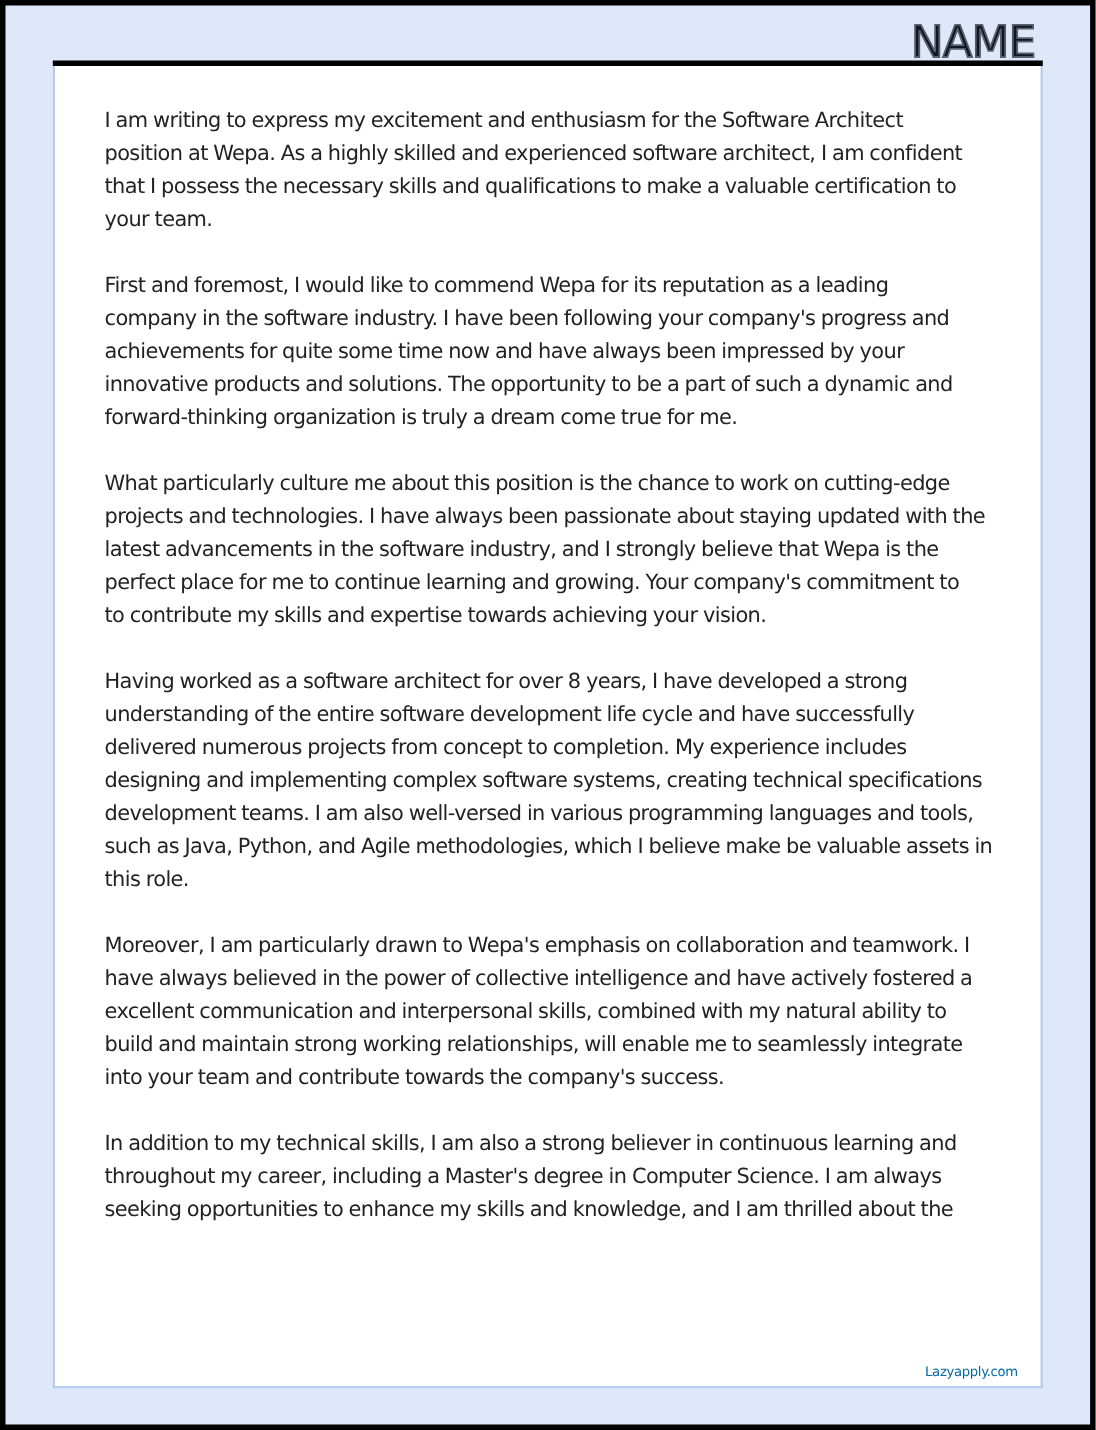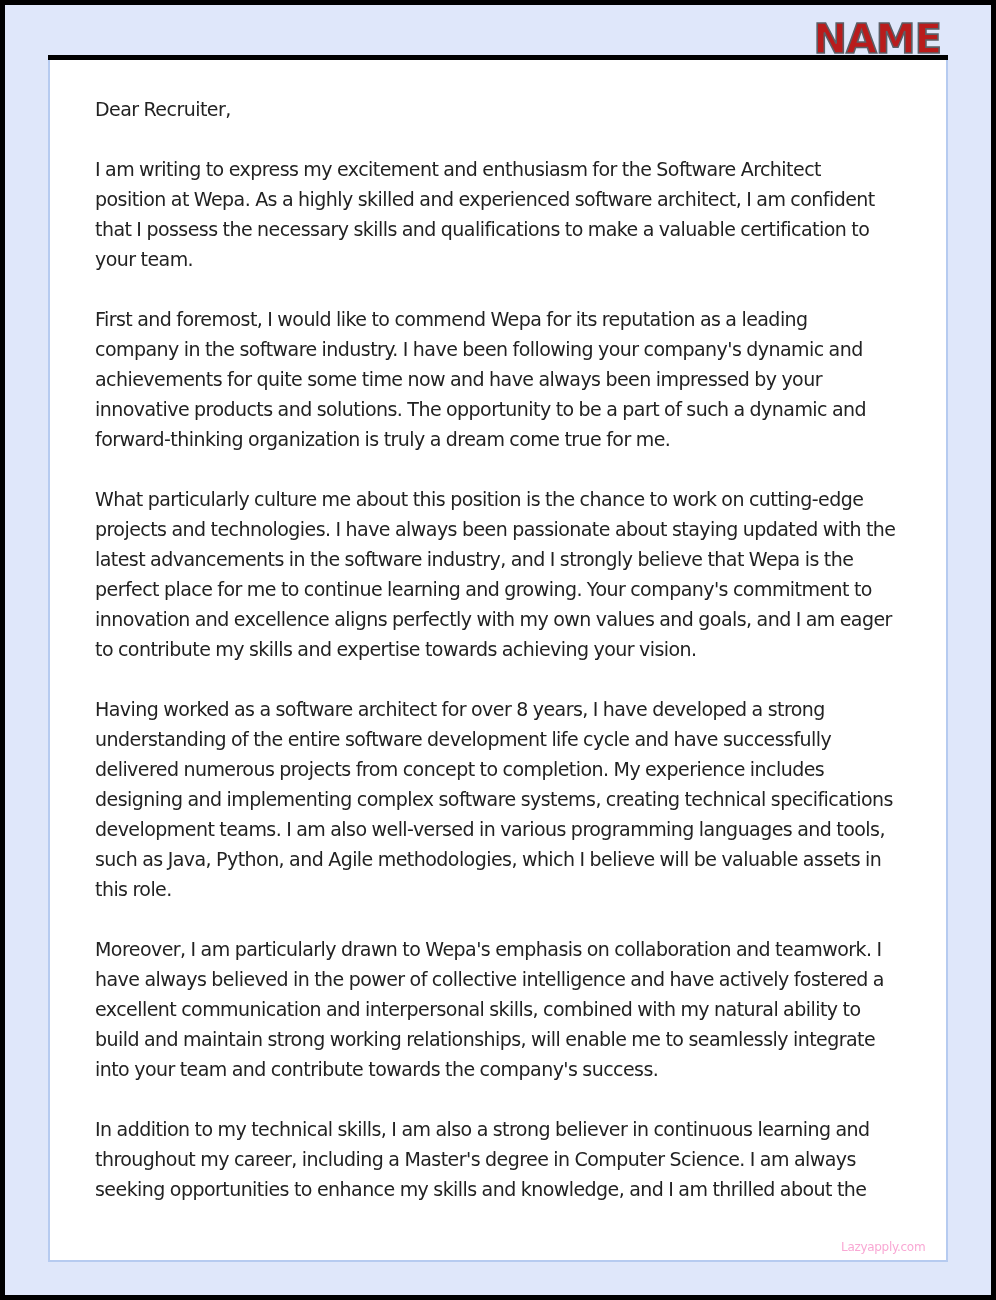--- a/index.html
+++ b/index.html
@@ -9,88 +9,83 @@
     font-family: "DejaVu Sans", sans-serif;
   }
   .frame {
     position:absolute; left:5px; top:5px; width:986px; height:1290px;
     background:#dfe7fa; overflow:hidden;
   }
   .name-title {
     position:absolute; right:50px; top:14px;
     font-family: "DejaVu Sans", sans-serif;
     font-size:40px; line-height:40px; letter-spacing:-1px;
-    color:#b91c1c;
-    font-weight:bold;
+    color:#0f172a;
     -webkit-text-stroke:1.6px #5b5f66;
   }
   .top-bar {
     position:absolute; left:43px; top:50px; width:900px; height:5px; background:#000;
   }
   .page {
     position:absolute; left:43px; top:55px; width:896px; height:1200px;
     background:#fff;
     border-left:2px solid #b6cbf0; border-right:2px solid #b6cbf0; border-bottom:2px solid #b6cbf0;
   }
   .letter {
     position:absolute; left:95px; top:94px; width:830px;
     font-size:19px; line-height:30px; color:#222;
     letter-spacing:-0.55px; word-spacing:-0.5px;
     font-family: "DejaVu Sans", sans-serif;
   }
   .para { margin:0 0 30px 0; }
   .line { display:block; white-space:nowrap; }
   .watermark {
     position:absolute; left:841px; top:1240px;
-    font-size:12px; line-height:14px; color:#f9a8d4;
+    font-size:12px; line-height:14px; color:#0369a1;
     font-family: "DejaVu Sans", sans-serif; letter-spacing:-0.3px;
   }
 </style>
 </head>
 <body>
 
 <div class="frame">
   <div class="name-title">NAME</div>
   <div class="top-bar"></div>
   <div class="page"></div>
 </div>
 
 <div class="letter">
-  <p class="para">
-    <span class="line">Dear Recruiter,</span>
-  </p>
   <div id="paras">
       <p class="para">
         <span class="line">I am writing to express my excitement and enthusiasm for the Software Architect</span>
         <span class="line">position at Wepa. As a highly skilled and experienced software architect, I am confident</span>
         <span class="line">that I possess the necessary skills and qualifications to make a valuable certification to</span>
         <span class="line">your team.</span>
       </p>
       <p class="para">
         <span class="line">First and foremost, I would like to commend Wepa for its reputation as a leading</span>
-        <span class="line">company in the software industry. I have been following your company's dynamic and</span>
+        <span class="line">company in the software industry. I have been following your company's progress and</span>
         <span class="line">achievements for quite some time now and have always been impressed by your</span>
         <span class="line">innovative products and solutions. The opportunity to be a part of such a dynamic and</span>
         <span class="line">forward-thinking organization is truly a dream come true for me.</span>
       </p>
       <p class="para">
         <span class="line">What particularly culture me about this position is the chance to work on cutting-edge</span>
         <span class="line">projects and technologies. I have always been passionate about staying updated with the</span>
         <span class="line">latest advancements in the software industry, and I strongly believe that Wepa is the</span>
         <span class="line">perfect place for me to continue learning and growing. Your company's commitment to</span>
-        <span class="line">innovation and excellence aligns perfectly with my own values and goals, and I am eager</span>
         <span class="line">to contribute my skills and expertise towards achieving your vision.</span>
       </p>
       <p class="para">
         <span class="line">Having worked as a software architect for over 8 years, I have developed a strong</span>
         <span class="line">understanding of the entire software development life cycle and have successfully</span>
         <span class="line">delivered numerous projects from concept to completion. My experience includes</span>
         <span class="line">designing and implementing complex software systems, creating technical specifications</span>
         <span class="line">development teams. I am also well-versed in various programming languages and tools,</span>
-        <span class="line">such as Java, Python, and Agile methodologies, which I believe will be valuable assets in</span>
+        <span class="line">such as Java, Python, and Agile methodologies, which I believe make be valuable assets in</span>
         <span class="line">this role.</span>
       </p>
       <p class="para">
         <span class="line">Moreover, I am particularly drawn to Wepa's emphasis on collaboration and teamwork. I</span>
         <span class="line">have always believed in the power of collective intelligence and have actively fostered a</span>
         <span class="line">excellent communication and interpersonal skills, combined with my natural ability to</span>
         <span class="line">build and maintain strong working relationships, will enable me to seamlessly integrate</span>
         <span class="line">into your team and contribute towards the company's success.</span>
       </p>
       <p class="para">

